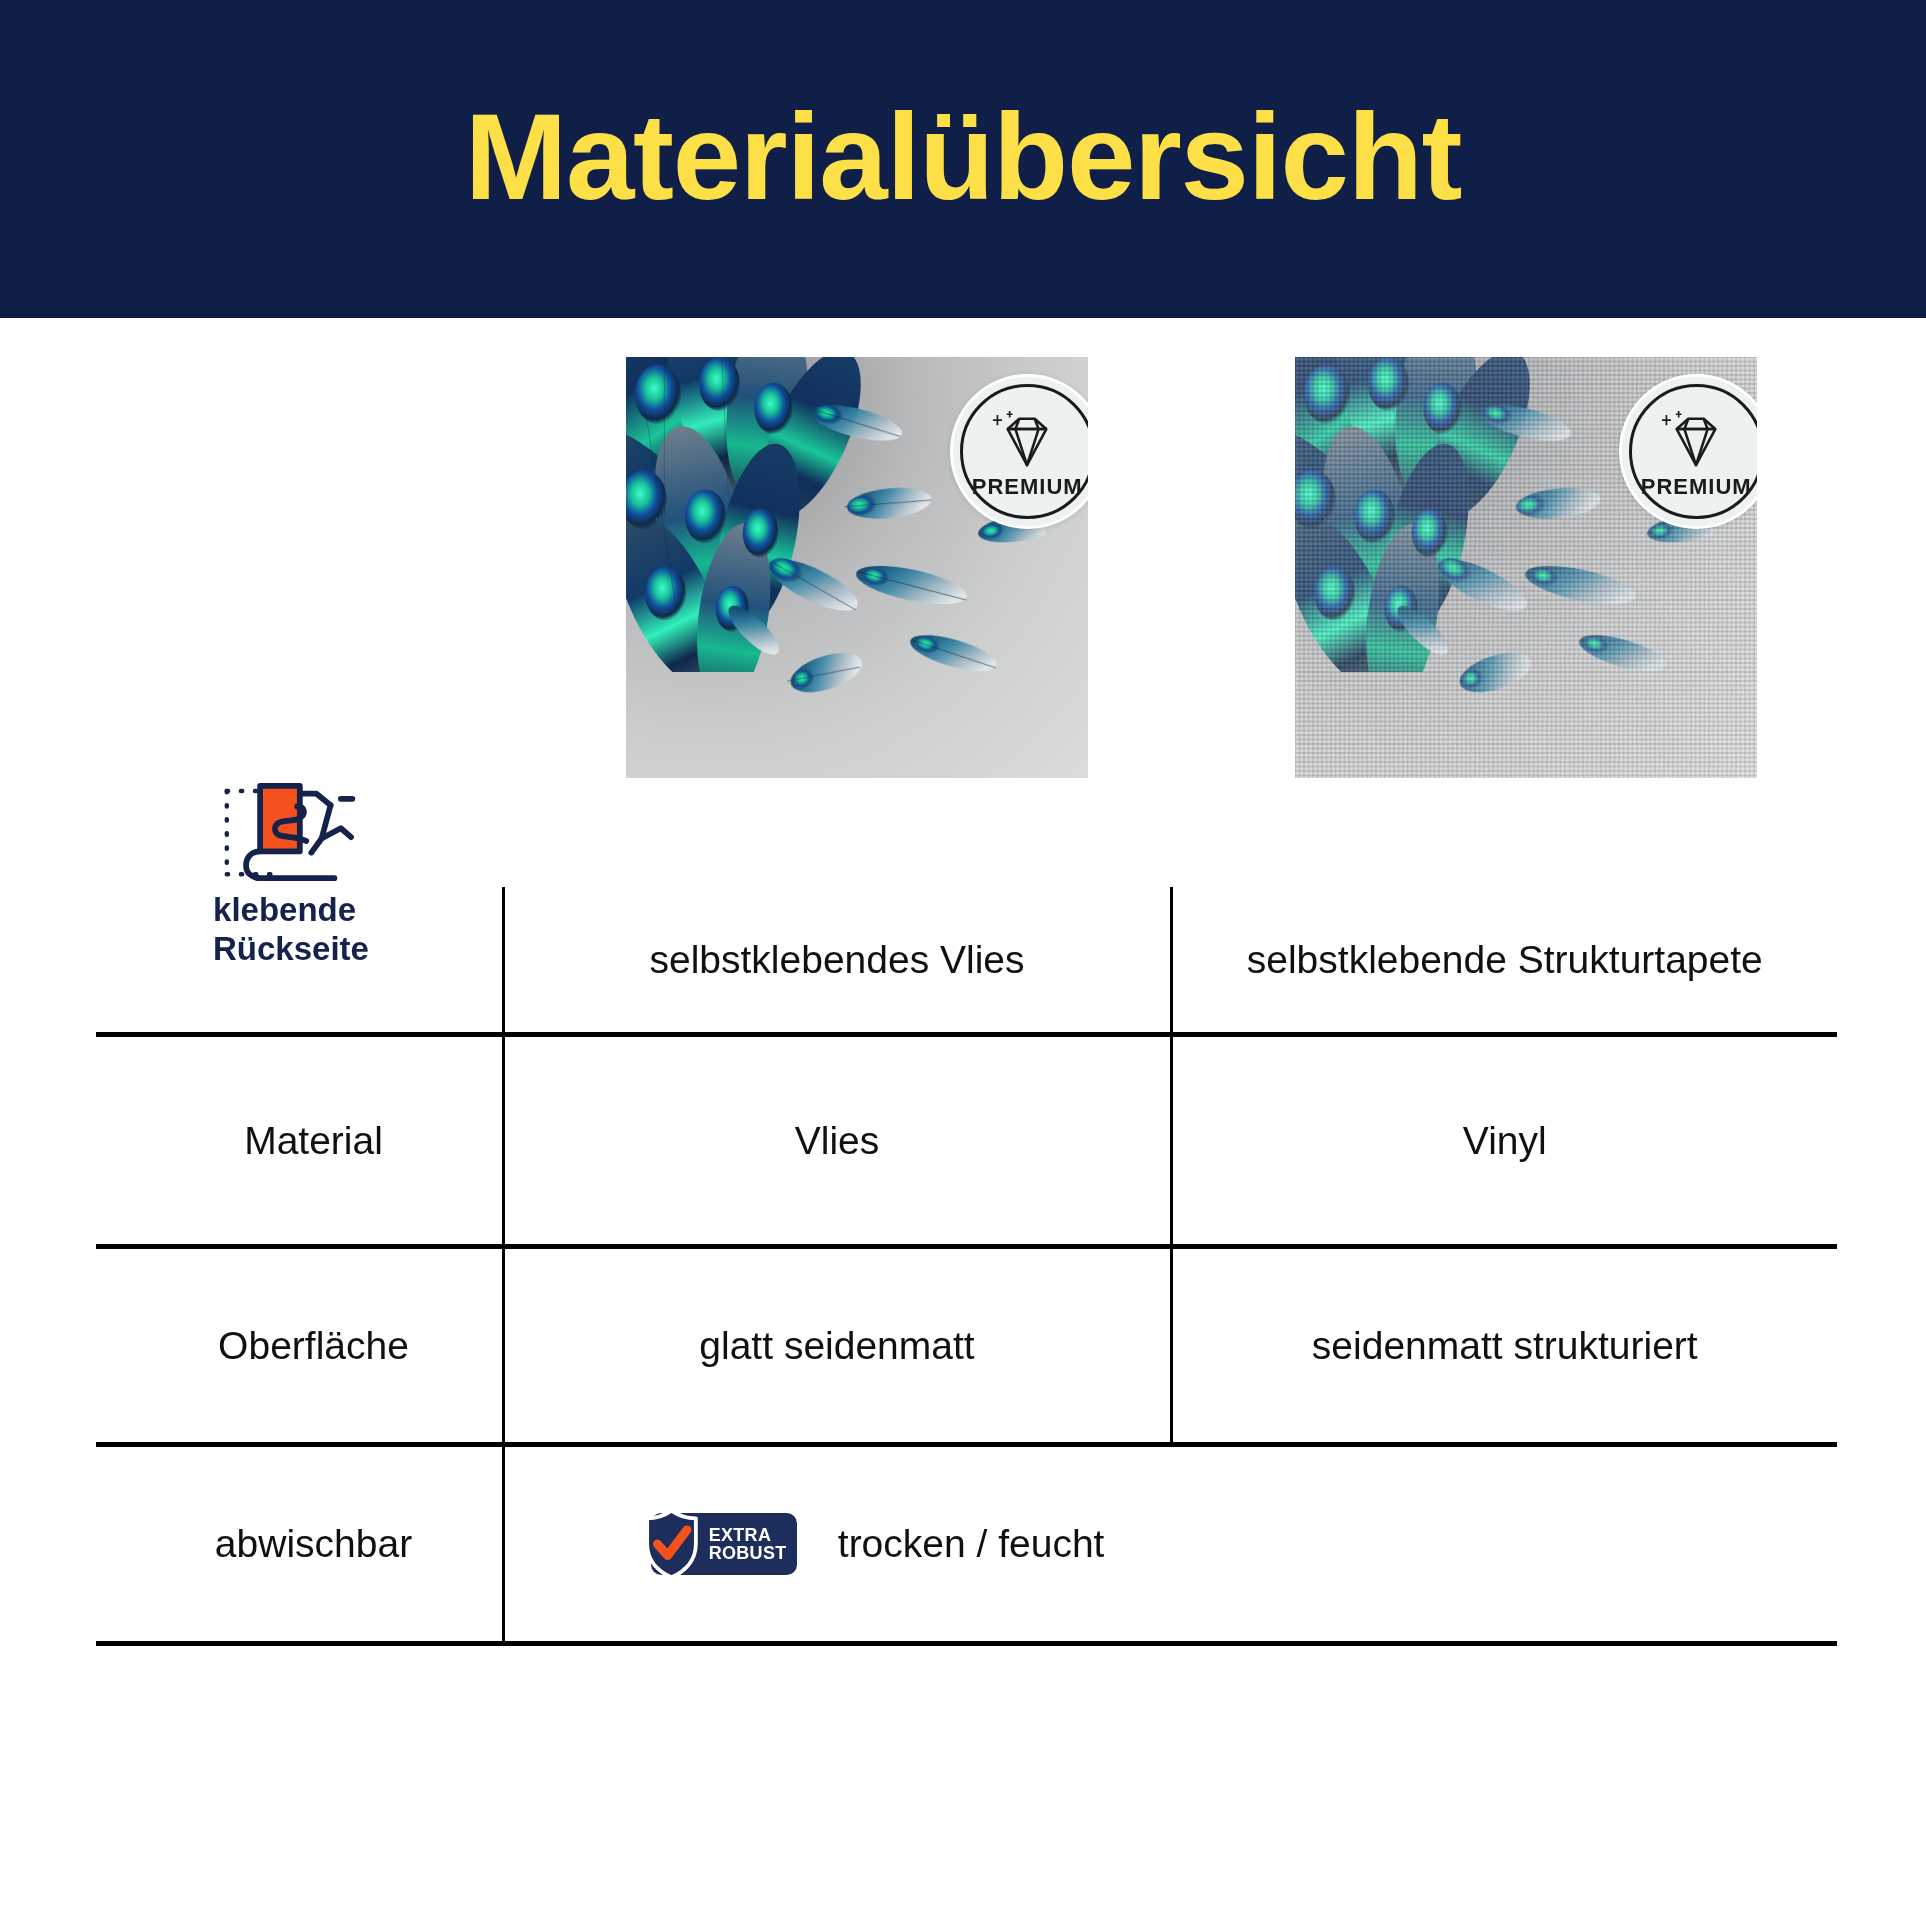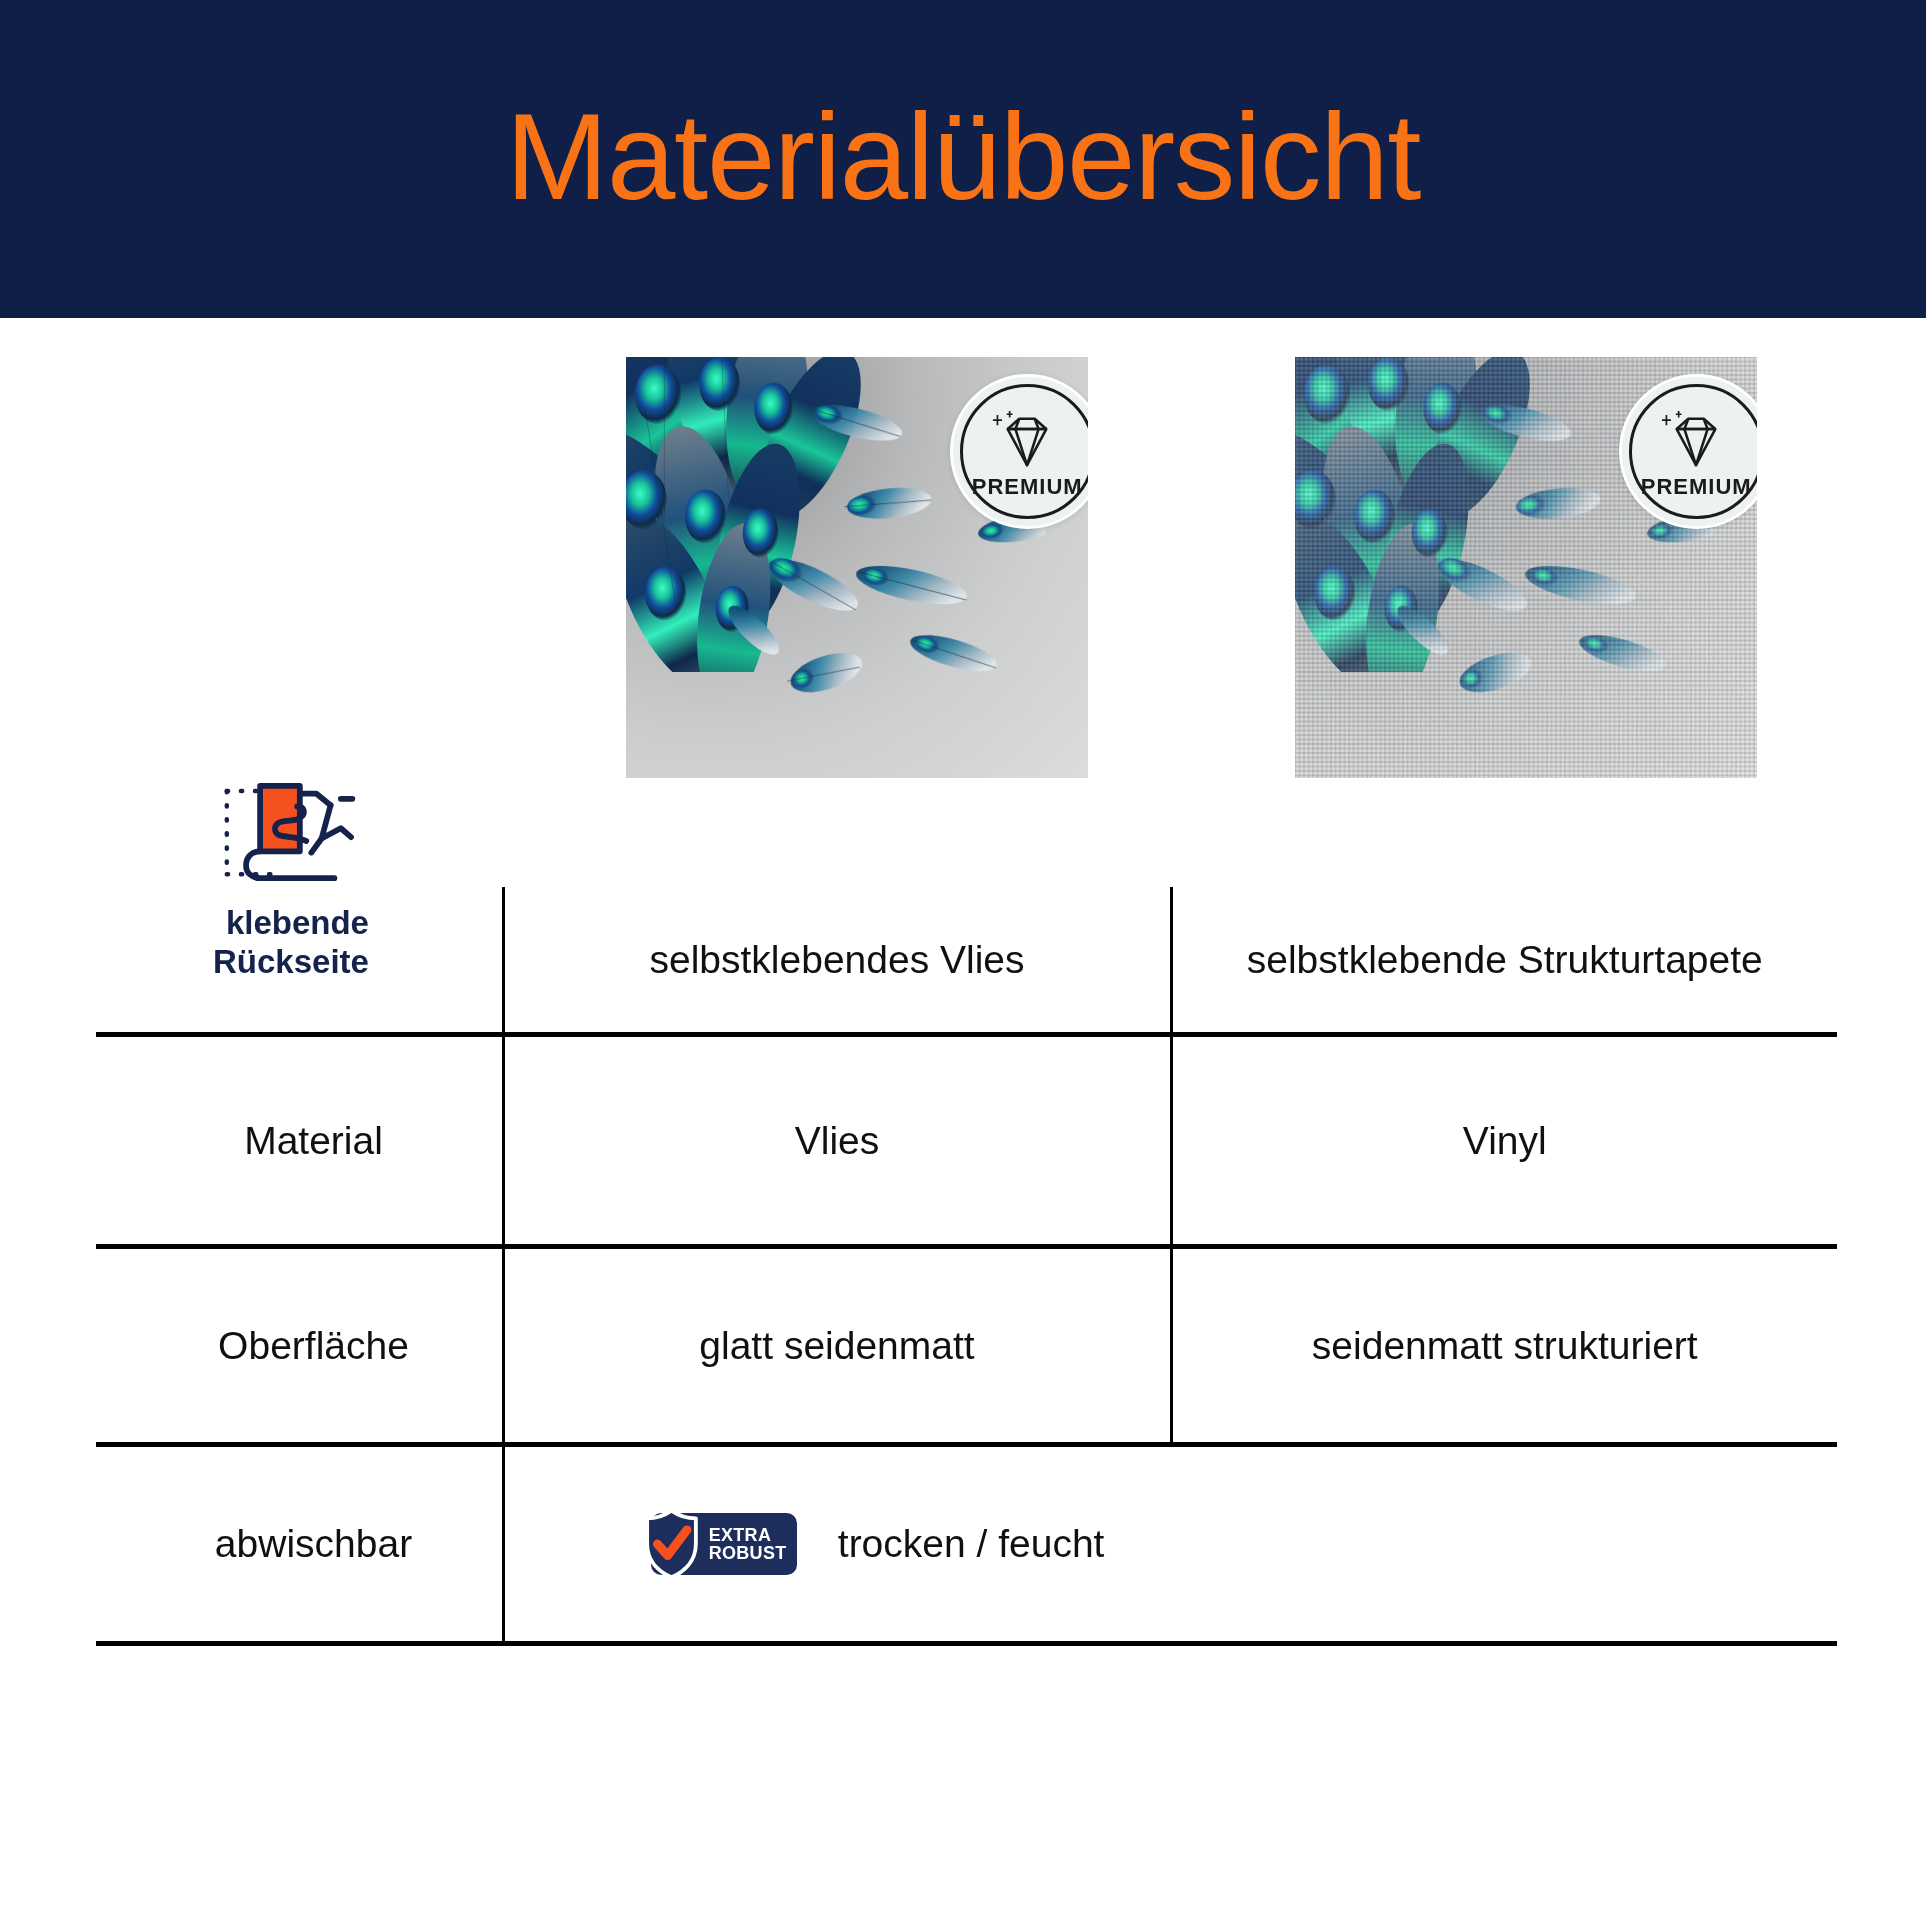--- a/index.html
+++ b/index.html
@@ -12,23 +12,23 @@
   }
   .page{position:relative;width:1926px;height:1926px;background:#fff;}
 
   
   .header{
     position:absolute;left:0;top:0;width:1926px;height:318px;
     background:#101f48;
     display:flex;align-items:center;justify-content:center;
   }
   .header-title{
-    color:#f97316;
+    color:#fde047;
     font-size:123px;
-    font-weight:400;
+    font-weight:700;
     letter-spacing:-1.3px;
     line-height:1;
     margin-top:-5.1px;
   }
 
   
   .previews{position:absolute;left:0;top:357px;width:1926px;height:426px;}
   .preview{
     position:absolute;top:0;width:462px;height:421px;
     overflow:hidden;
@@ -89,21 +89,21 @@
     margin-top:2.6px;
   }
 
   
   .sticky-block{
     position:absolute;left:92px;top:777px;width:398px;
     display:flex;flex-direction:column;align-items:center;
   }
   .sticky-icon{width:153px;height:114px;}
   .sticky-label{
-    margin-top:13px;text-align:right;color:#15224c;
+    text-align:left;color:#15224c;
     font-size:33px;font-weight:700;line-height:1.17;
   }
 
   
   .tbl{
     position:absolute;left:96px;top:887px;width:1741px;
     border-collapse:collapse;
     table-layout:fixed;
   }
   .tbl col.c0{width:407px;}

